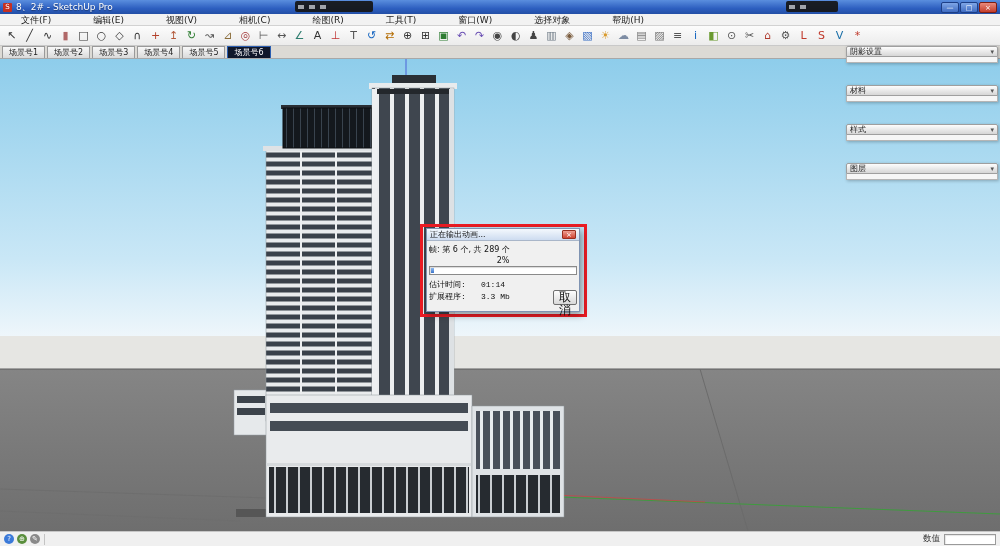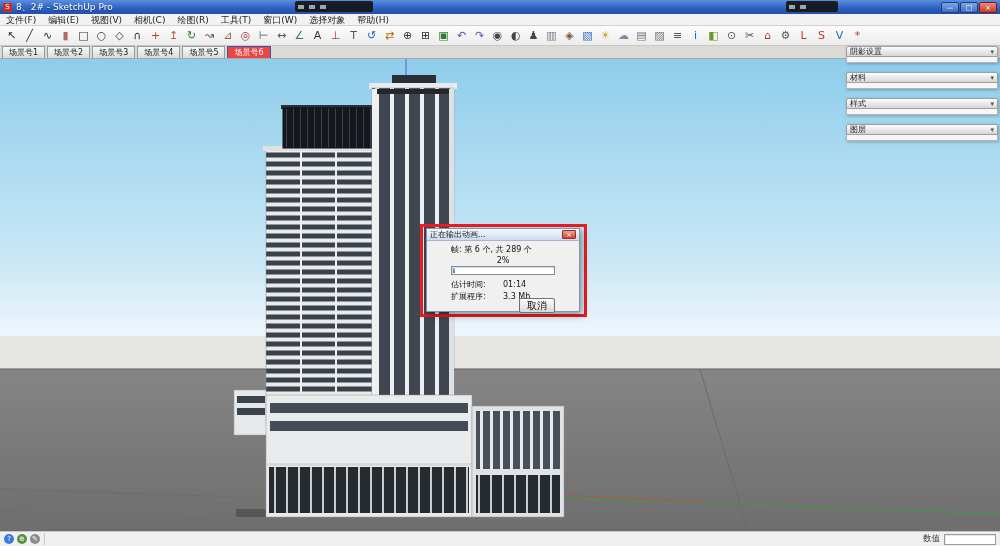--- a/index.html
+++ b/index.html
@@ -17,67 +17,67 @@
   .win-controls { margin-left:auto; display:flex; gap:1px; }
   .win-btn { width:18px; height:11px; font-size:7px; line-height:10px; text-align:center; color:#fff;
     background:linear-gradient(#7fa6e6,#3f6cc2); border:1px solid #1d3f86; border-radius:2px; }
   .win-btn.close { background:linear-gradient(#e98a7d,#c43c2b); border-color:#7e1d12; }
   .cap-overlay { position:absolute; top:1px; height:11px; background:#151515; opacity:.92; border-radius:2px; z-index:7; }
   .cap-overlay i { display:inline-block; width:6px; height:4px; margin:3px 2px 0 3px; background:#cfcfcf; opacity:.8; }
 
   
   .menubar { position:absolute; top:14px; left:0; width:1000px; height:12px; background:#f2f2f2;
     border-bottom:1px solid #d2d2d2; display:flex; align-items:center; font-size:9px; color:#222; z-index:5; }
-  .menu-item { padding:0 6px; height:12px; line-height:12px; }
+  .menu-item { padding:0 21px; height:12px; line-height:12px; }
 
   
   .toolbar { position:absolute; top:26px; left:0; width:1000px; height:20px;
     background:linear-gradient(#fcfcfc,#ececec); border-bottom:1px solid #c9c9c9;
     display:flex; align-items:center; gap:1px; padding:0 3px; z-index:5; }
   .tool-btn { width:17px; height:17px; display:flex; align-items:center; justify-content:center;
     font-size:11px; border-radius:2px; }
 
   
   .scene-tabs { position:absolute; top:46px; left:0; width:1000px; height:13px; background:#dcdad5;
     border-bottom:1px solid #a8a8a8; display:flex; align-items:flex-end; gap:2px; padding-left:2px; z-index:5; }
   .scene-tab { font-size:8px; line-height:10px; padding:1px 6px 0 6px;
     background:linear-gradient(#f8f8f8,#dadada); border:1px solid #9a9a9a; border-bottom:none; color:#222; }
-  .scene-tab.active { background:#ef4444; color:#fff; border-color:#2a5db0; }
+  .scene-tab.active { background:#0f172a; color:#fff; border-color:#2a5db0; }
 
   
   .viewport { position:absolute; top:59px; left:0; width:1000px; height:472px; overflow:hidden; background:#bfe0f2; }
 
   
   .tray { position:absolute; top:46px; right:2px; width:152px; z-index:20; }
-  .tray-panel { margin-bottom:9px; box-shadow:1px 1px 3px rgba(0,0,0,.25); }
+  .tray-panel { margin-bottom:22px; box-shadow:1px 1px 3px rgba(0,0,0,.25); }
   .tray-header { height:11px; display:flex; align-items:center; padding:0 3px; font-size:8px; color:#222;
     background:linear-gradient(#fdfdfd,#d6d6d6); border:1px solid #9f9f9f; border-radius:2px 2px 0 0; }
   .tray-toggle { margin-left:auto; font-size:7px; color:#555; }
   .tray-body { height:6px; background:#f6f6f6; border:1px solid #b5b5b5; border-top:none; }
 
   
   .export-highlight { position:absolute; left:420px; top:224px; width:167px; height:93px;
     border:3px solid #ec1c24; z-index:39; pointer-events:none; }
   .dialog { position:absolute; left:426px; top:228px; width:154px; height:84px; background:#f0f0f0;
     border:1px solid #7f93b2; box-shadow:2px 3px 7px rgba(0,0,0,.4); z-index:40; font-size:8px; color:#111; }
   .dialog-title { height:12px; display:flex; align-items:center; padding:0 3px;
     background:linear-gradient(#f4f8fd,#cddcf0); border-bottom:1px solid #a9b6c9; font-size:8px; }
   .dialog-close { margin-left:auto; width:14px; height:9px; font-size:7px; line-height:8px; text-align:center;
     color:#fff; background:linear-gradient(#ef9f93,#cf4433); border:1px solid #992f20; border-radius:1px; }
-  .dialog-body { position:relative; padding:2px 24px; }
+  .dialog-body { position:relative; padding:2px 2px; }
   .frame-line { margin-top:1px; }
   .percent { text-align:center; margin-top:1px; }
   .progress-track { position:relative; height:9px; margin-top:1px; background:#fff;
     border:1px solid #8a8a8a; box-shadow:inset 1px 1px 1px rgba(0,0,0,.15); }
   .progress-fill { position:absolute; left:1px; top:1px; bottom:1px; width:2%;
     background:linear-gradient(#8db9f0,#3c74c9); }
   .est-rows { position:relative; margin-top:3px; height:26px; }
-  .est-row { display:flex; height:12px; align-items:center; }
+  .est-row { display:flex; height:12px; align-items:center;font-family:Liberation Mono, monospace; }
   .est-label { width:52px; }
-  .cancel-btn { position:absolute; right:0; top:20px; width:36px; height:15px; font-size:10px; line-height:13px;
+  .cancel-btn { position:absolute; right:0; top:12px; width:24px; height:15px; font-size:12px; line-height:13px;
     text-align:center; background:linear-gradient(#fefefe,#d9d9d9); border:1px solid #707070; border-radius:2px; }
 
   
   .statusbar { position:absolute; left:0; bottom:0; width:1000px; height:15px; background:#f0f0f0;
     border-top:1px solid #c6c6c6; display:flex; align-items:center; gap:4px; padding:0 4px;
     font-size:8.5px; color:#333; z-index:6; }
   .status-icon { width:10px; height:10px; border-radius:50%; color:#fff; font-size:7px;
     display:flex; align-items:center; justify-content:center; flex:0 0 auto; }
   .status-spacer { flex:1; height:11px; border-left:1px solid #c4c4c4; }
   .value-box { width:52px; height:11px; background:#fff; border:1px solid #9a9a9a;

